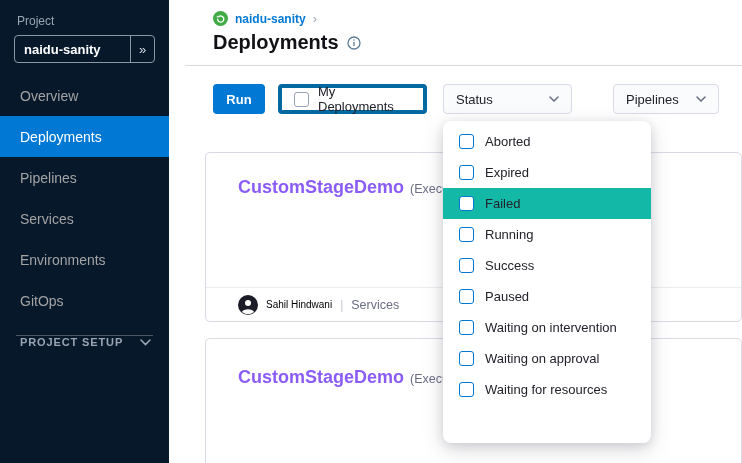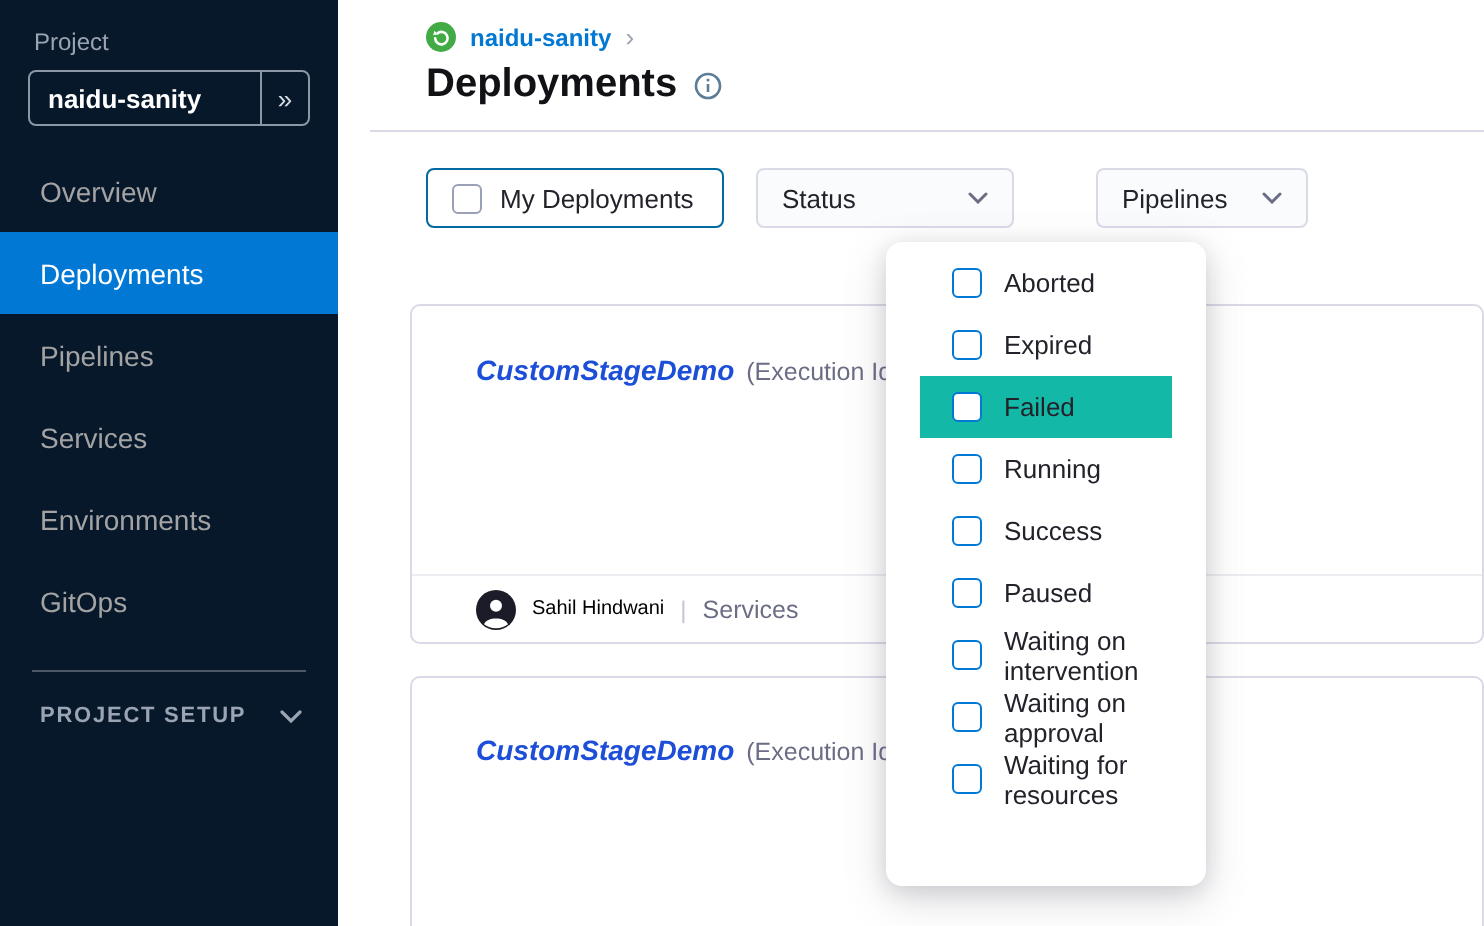--- a/index.html
+++ b/index.html
@@ -29,21 +29,21 @@
     font-size:13px;
   }
   .nav { margin-top:12px; }
   .nav-item {
     height:41px; display:flex; align-items:center; padding-left:20px;
     color:#a3a3a3; font-size:14px; cursor:pointer;
   }
   .nav-item.active { background:#0278d5; color:#ffffff; }
   .sidebar-divider { border-top:1px solid rgba(255,255,255,0.28); margin:14px 16px 0 16px; }
   .project-setup {
-    margin-top:16px; padding:0 18px 0 20px; display:flex; align-items:center;
+    padding:0 18px 0 20px; display:flex; align-items:center;
     justify-content:space-between; color:#9aa4b2; font-size:11px;
     font-weight:bold; letter-spacing:0.08em; cursor:pointer;
   }
   
   .main { position:absolute; left:185px; top:0; width:557px; height:463px; background:#ffffff; }
   .header { height:66px; border-bottom:1px solid #d9dae5; padding-left:28px; }
   .breadcrumb { display:flex; align-items:center; gap:7px; padding-top:11px; font-size:12px; }
   .crumb-link { color:#0278d5; font-weight:bold; cursor:pointer; }
   .crumb-sep { color:#9aa4b2; font-size:13px; }
   .title-row { display:flex; align-items:center; gap:8px; margin-top:5px; }
@@ -52,55 +52,55 @@
   .toolbar { display:flex; align-items:center; padding:18px 0 0 28px; }
   .btn {
     height:30px; border-radius:4px; display:flex; align-items:center;
     cursor:pointer; font-size:13px;
   }
   .btn-run {
     width:52px; justify-content:center; background:#0278d5; color:#ffffff;
     font-weight:bold; border:none; margin-right:13px;
   }
   .btn-mydep {
-    width:149px; background:#ffffff; border:1px solid #0369a1; padding:0 12px;
+    width:149px; background:#ffffff; border:4px solid #0369a1; padding:0 12px;
     gap:9px; margin-right:16px; color:#22222a;
   }
   .btn-select {
     background:#fafbfc; border:1px solid #d9dae5; padding:0 12px;
     justify-content:space-between; color:#22222a;
   }
   .btn-status { width:129px; margin-right:41px;text-align:center; }
   .btn-pipelines { width:106px; }
   .checkbox {
     width:15px; height:15px; border:1.5px solid #9aa0b5; border-radius:3px;
     background:#ffffff; flex:none;
   }
   .checkbox.blue { border-color:#0278d5; }
   
   .dropdown {
-    position:absolute; left:443px; top:121px; width:160px; height:322px;
-    background:#ffffff; border-radius:8px; z-index:20; padding:5px 17px;
+    position:absolute; left:443px; top:121px; width:208px; height:322px;
+    background:#ffffff; border-radius:8px; z-index:20; padding:5px 0;
     box-shadow:0 2px 10px rgba(40,41,61,0.10), 0 6px 20px rgba(96,97,112,0.26);
   }
   .dd-item {
     height:31px; display:flex; align-items:center; gap:11px; padding-left:16px;
     font-size:13px; color:#22222a; cursor:pointer;
   }
   .dd-item.highlight { background:#14b8a6; }
   
   .card {
     position:absolute; left:205px; width:537px; background:#ffffff;
     border:1px solid #d9dae5; border-radius:5px; z-index:1;
   }
   .card-1 { top:152px; height:170px; }
   .card-2 { top:338px; height:130px; }
   .card-title-row { padding:24px 0 0 32px; display:flex; align-items:baseline; white-space:nowrap; overflow:hidden; }
   .card-2 .card-title-row { padding-top:28px; }
-  .card-title { font-size:14px; font-weight:bold; color:#1d4ed8;font-style:italic; }
+  .card-title { font-size:18px; font-weight:bold; color:#8b5cf6; }
   .card-subtitle { font-size:12.5px; color:#6b6d85; margin-left:6px; }
   .card-footer {
     position:absolute; left:0; right:0; bottom:0; height:34px;
     border-top:1px solid #ebedf0; display:flex; align-items:center;
     gap:8px; padding-left:32px;
   }
   .avatar { width:20px; height:20px; flex:none; }
   .footer-user { font-size:10px; color:#000000; }
   .footer-sep { color:#c3c6d4; font-size:12px; }
   .footer-trigger { font-size:12.5px; color:#6b6d85; }
@@ -153,20 +153,21 @@
         <svg width="14" height="14" viewBox="0 0 14 14">
           <circle cx="7" cy="7" r="6" fill="none" stroke="#5c7d95" stroke-width="1.3"></circle>
           <rect x="6.35" y="6" width="1.3" height="4" fill="#5c7d95"></rect>
           <rect x="6.35" y="3.4" width="1.3" height="1.3" fill="#5c7d95"></rect>
         </svg>
       </span>
     </div>
   </div>
 
   <div class="toolbar">
+    <button class="btn btn-run">Run</button>
     <div class="btn btn-mydep">
       <span class="checkbox"></span>
       <span>My Deployments</span>
     </div>
     <div class="btn btn-select btn-status">
       <span>Status</span>
       <span class="icon-flex">
         <svg width="10" height="6" viewBox="0 0 10 6">
             <path d="M1 1 L5 5 L9 1" stroke="#6b6d85" stroke-width="1.5" fill="none" stroke-linecap="round"></path>
           </svg>

